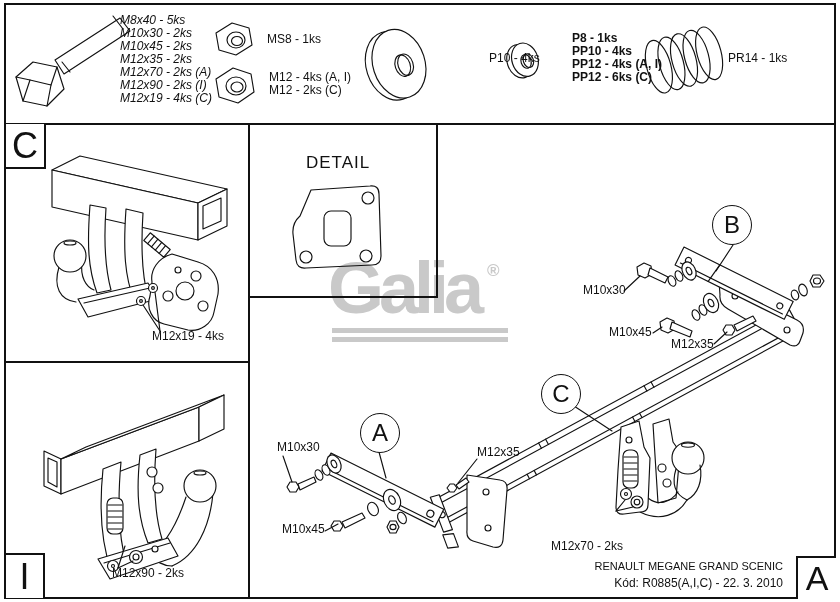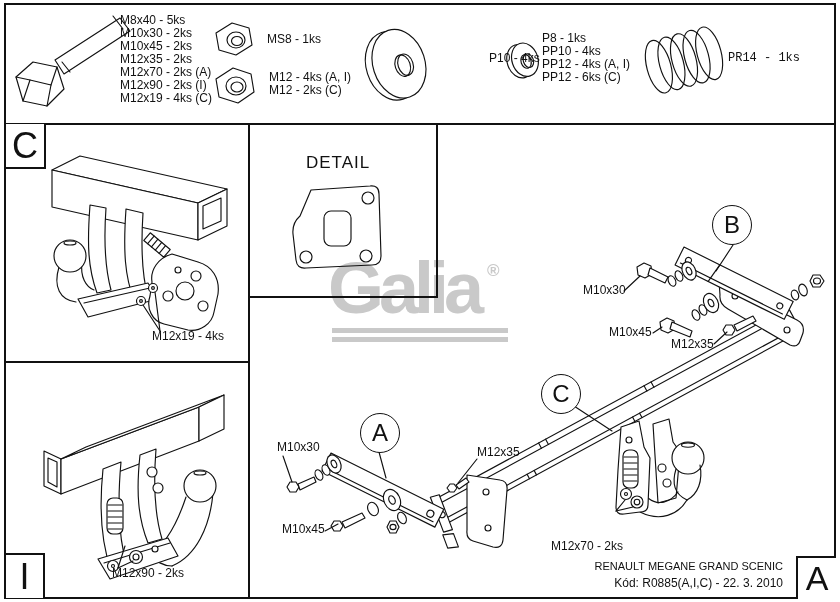--- a/index.html
+++ b/index.html
@@ -272,42 +272,42 @@
   <div class="letterbox" style="left:6px;top:124px;width:38px;height:43px;border-right:2px solid #111;border-bottom:2px solid #111;">
     <span>C</span>
   </div>
   <div class="letterbox" style="left:6px;top:553px;width:37px;height:43px;border-right:2px solid #111;border-top:2px solid #111;">
     <span>I</span>
   </div>
   <div class="letterbox" style="left:796px;top:556px;width:38px;height:41px;border-left:2px solid #111;border-top:2px solid #111;font-size:34px;">
     <span>A</span>
   </div>
 
-  <div class="lbl small" style="left:120px;top:14px;">
+  <div class="lbl small" style="left:120px;top:14px;font-style:italic;">
     <div>M8x40 - 5ks</div>
     <div>M10x30 - 2ks</div>
     <div>M10x45 - 2ks</div>
     <div>M12x35 - 2ks</div>
     <div>M12x70 - 2ks (A)</div>
     <div>M12x90 - 2ks (I)</div>
     <div>M12x19 - 4ks (C)</div>
   </div>
   <div class="lbl small" style="left:267px;top:33px;">MS8 - 1ks</div>
   <div class="lbl small" style="left:269px;top:71px;">
     <div>M12 - 4ks (A, I)</div>
     <div>M12 - 2ks (C)</div>
   </div>
   <div class="lbl small" style="left:443px;top:52px;margin-left:46px;">P10 - 4ks</div>
-  <div class="lbl small" style="left:542px;top:32px;">
+  <div class="lbl small" style="left:572px;top:32px;font-weight:bold;">
     <div>P8 - 1ks</div>
     <div>PP10 - 4ks</div>
     <div>PP12 - 4ks (A, I)</div>
     <div>PP12 - 6ks (C)</div>
   </div>
-  <div class="lbl small" style="left:728px;top:52px;font-family:Liberation Mono, monospace;">PR14 - 1ks</div>
+  <div class="lbl small" style="left:728px;top:52px;">PR14 - 1ks</div>
 
   <div class="lbl" style="left:306px;top:156px;font-size:17px;letter-spacing:1px;">DETAIL</div>
 
   <div class="lbl" style="left:152px;top:329px;">M12x19 - 4ks</div>
   <div class="lbl" style="left:112px;top:566px;">M12x90 - 2ks</div>
 
   <div class="lbl" style="left:583px;top:283px;">M10x30</div>
   <div class="lbl" style="left:609px;top:325px;">M10x45</div>
   <div class="lbl" style="left:671px;top:337px;">M12x35</div>
   <div class="lbl" style="left:277px;top:440px;">M10x30</div>

